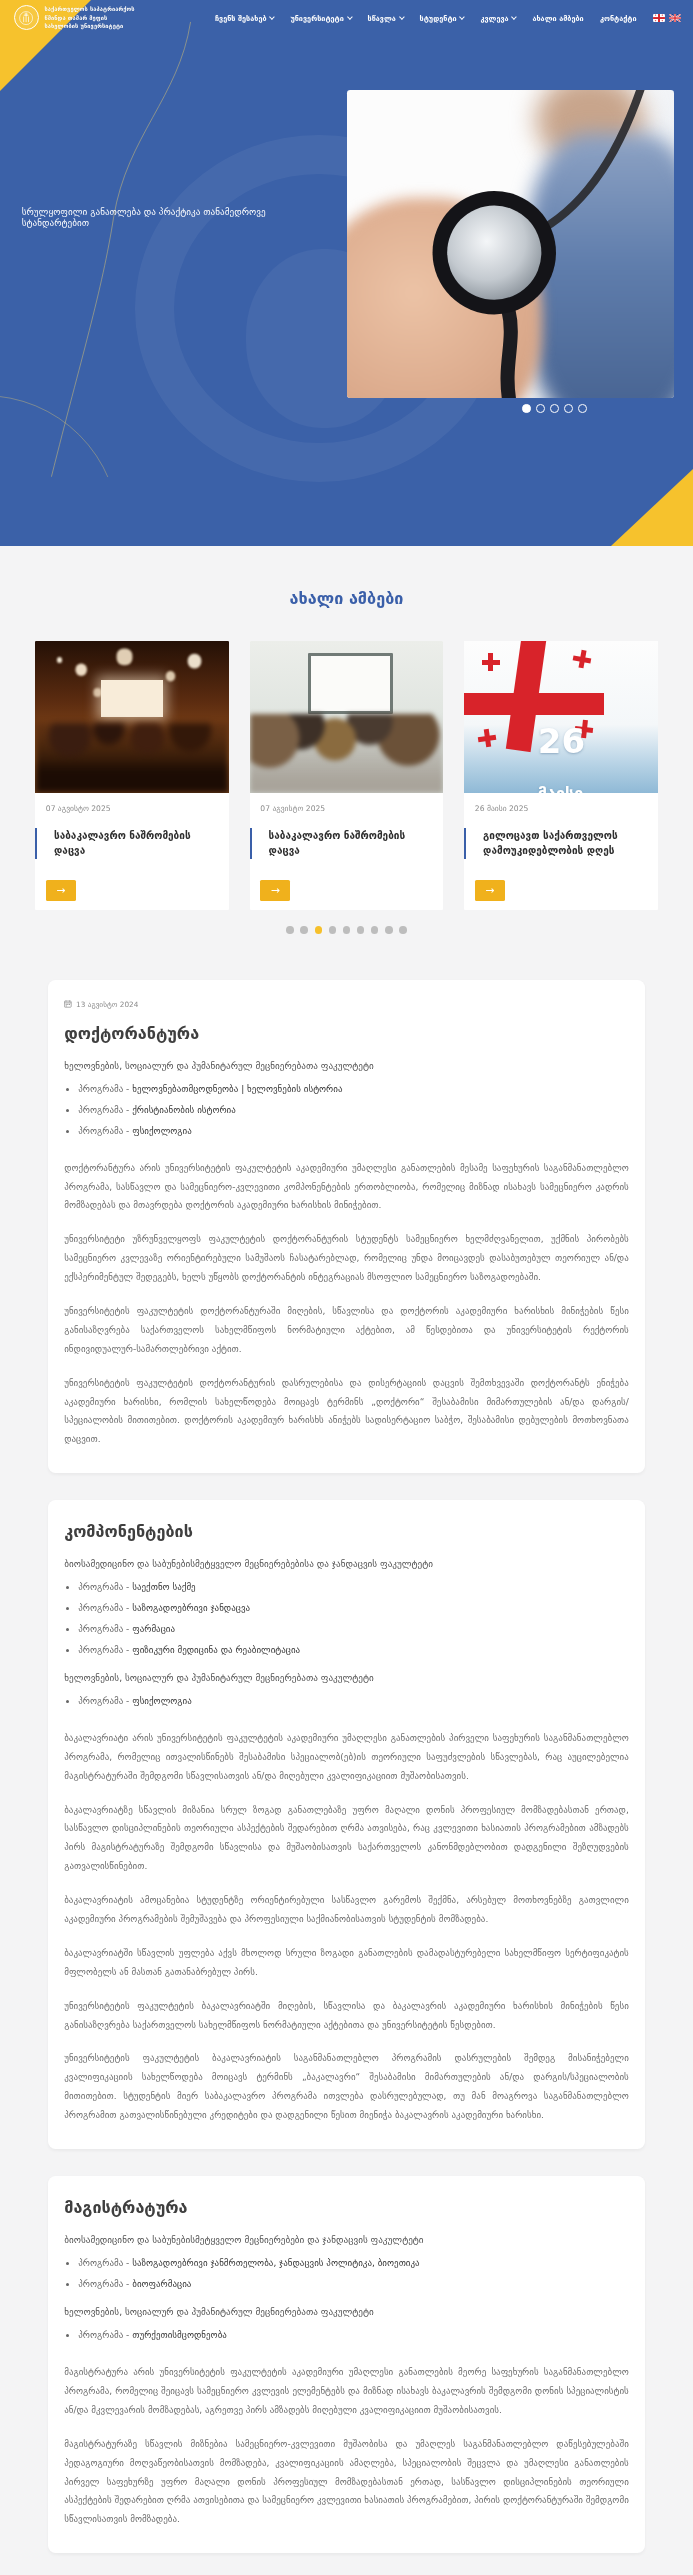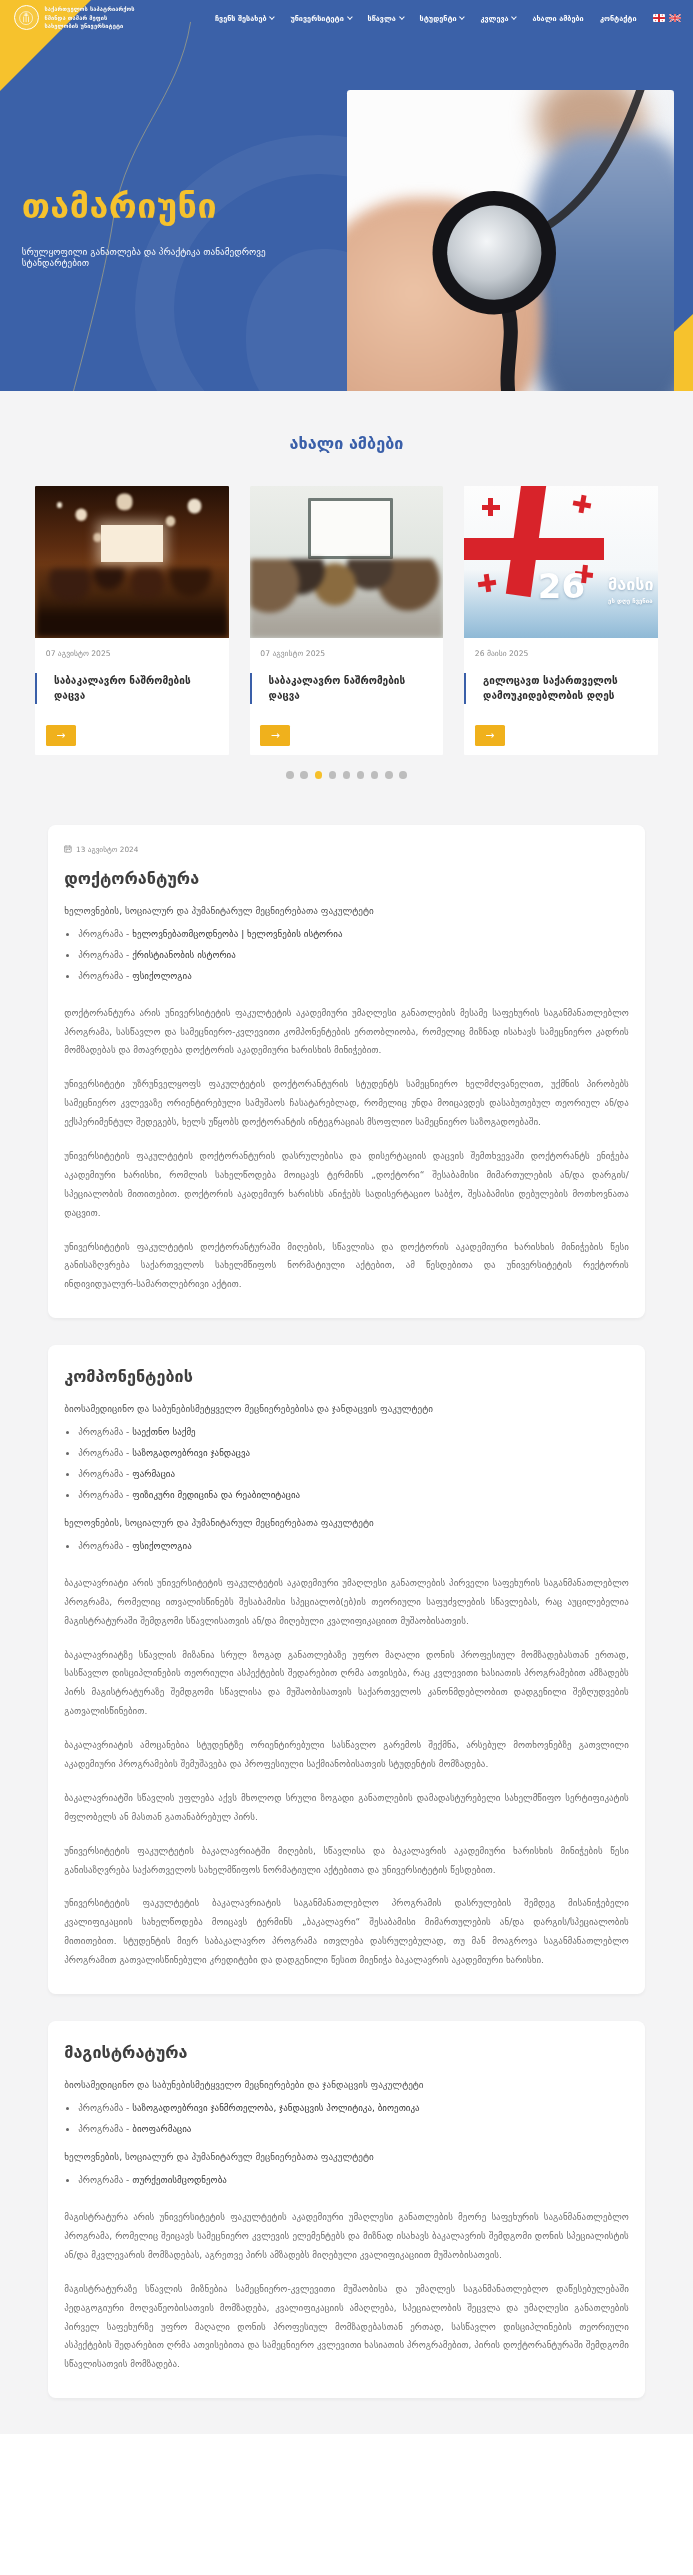--- a/index.html
+++ b/index.html
@@ -1,21 +1,21 @@
 <!DOCTYPE html>
 <html style="font-size:8.7px"><head>
 <meta charset="utf-8">
 <style>
   * { box-sizing: border-box; }
   html,body { margin:0; padding:0; width:693px; background:#fff;
     font-family:"DejaVu Sans", sans-serif; }
   body { overflow-x:hidden; }
 
   
-  .hero { position:relative; height:391px; background:#3b61a8; overflow:hidden; }
+  .hero { position:relative; height:546px; background:#3b61a8; overflow:hidden; }
   .tri-tl { position:absolute; top:0; left:0; width:91px; height:91px;
     background:#f6c22d; clip-path:polygon(0 0,100% 0,0 100%); z-index:1; }
   .tri-br { position:absolute; right:0; bottom:0; width:82px; height:77px;
     background:#f6c22d; clip-path:polygon(100% 0,100% 100%,0 100%); z-index:1; }
   .hero-watermark { position:absolute; left:135px; top:135px; width:368px; height:347px;
     border:39px solid rgba(255,255,255,0.055); border-radius:50%; z-index:0; }
   .hero-watermark-core { position:absolute; left:246px; top:249px; width:157px; height:179px;
     background:rgba(255,255,255,0.05); border-radius:48%; z-index:0; }
   .hero-lines { position:absolute; inset:0; z-index:0; }
 
@@ -92,21 +92,21 @@
   .img-flag { background:linear-gradient(180deg,#fdfdfd 0%,#f4f7f9 55%,#b9d4e6 80%,#8fb9d6); }
   .flag-bar-h { position:absolute; left:0; right:28%; top:34%; height:15%; background:#d8232a; filter:blur(0.5px); }
   .flag-bar-v { position:absolute; left:26%; top:-6%; width:13%; height:78%; background:#d8232a;
     transform:rotate(8deg); filter:blur(0.5px); }
   .mini-cross { position:absolute; width:18.4px; height:18.4px; }
   .mini-cross::before { content:""; position:absolute; left:0; right:0; top:6.5px; height:5.4px; background:#d8232a; }
   .mini-cross::after { content:""; position:absolute; top:0; bottom:0; left:6.5px; width:5.4px; background:#d8232a; }
   .mc1 { left:9%; top:8%; } .mc2 { left:56%; top:6%; transform:rotate(10deg); }
   .mc3 { left:7%; top:58%; transform:rotate(-8deg); } .mc4 { left:57%; top:52%; transform:rotate(6deg); }
   .flag-overlay { position:absolute; left:38%; top:56%; color:#fff; display:flex; gap:23px;
-    text-shadow:0 0.5px 2.2px rgba(40,80,120,.35); }
+    text-shadow:0 0.5px 2.2px rgba(40,80,120,.35);flex-direction:column; }
   .flag-day { font-size:34px; font-weight:bold; line-height:.9; }
   .flag-month { font-size:16.2px; font-weight:bold; margin-top:4.3px; }
   .flag-slogan { font-size:6px; font-weight:bold; margin-top:2.2px; }
 
   .news-body { padding:10.8px 10.8px 8.7px; display:flex; flex-direction:column; flex:1; }
   .news-date { color:#8a8a8a; font-size:7.6px; }
   .news-heading { margin:15px 0 0 -10.8px; font-size:10px; font-weight:bold; color:#2e2e2e;
     line-height:1.55; border-left:2.2px solid #3a5fa9; padding-left:17px; }
   .news-arrow { margin-top:auto; width:30px; height:21.7px; background:#f0b11c; color:#fff;
     display:flex; align-items:center; justify-content:center; font-size:10.8px; border-radius:1.6px; cursor:pointer; }
@@ -204,21 +204,20 @@
           <rect x="8.8" width="4.4" height="15" fill="#fff"></rect>
             <rect y="5.3" width="22" height="4.4" fill="#fff"></rect>
           <rect x="9.8" width="2.4" height="15" fill="#d8232a"></rect>
             <rect y="6.3" width="22" height="2.4" fill="#d8232a"></rect>
         </svg>
       </div>
     </nav>
   </div>
 
   <div class="hero-copy">
-    <div class="hero-title">თამარიუნი</div>
     <div class="hero-sub">სრულყოფილი განათლება და პრაქტიკა თანამედროვე სტანდარტებით</div>
   </div>
 
   <div class="hero-photo">
     <div class="photo-head-blur"></div>
     <div class="photo-shirt"></div>
     <div class="photo-hand"></div>
     <svg class="steth-svg" width="327" height="308" viewBox="0 0 604 568">
       <defs>
         <radialGradient id="silver" cx="42%" cy="38%" r="75%">
@@ -333,22 +332,22 @@
       </div>
       <h2 class="article-title">დოქტორანტურა</h2>
       <div class="faculty">ხელოვნების, სოციალურ და ჰუმანიტარულ მეცნიერებათა ფაკულტეტი</div>
       <ul class="programs">
         <li><span>პროგრამა -</span> <span class="prog-name">ხელოვნებათმცოდნეობა | ხელოვნების ისტორია</span></li>
         <li><span>პროგრამა -</span> <span class="prog-name">ქრისტიანობის ისტორია</span></li>
         <li><span>პროგრამა -</span> <span class="prog-name">ფსიქოლოგია</span></li>
       </ul>
       <p class="body-p">დოქტორანტურა არის უნივერსიტეტის ფაკულტეტის აკადემიური უმაღლესი განათლების მესამე საფეხურის საგანმანათლებლო პროგრამა, სასწავლო და სამეცნიერო-კვლევითი კომპონენტების ერთობლიობა, რომელიც მიზნად ისახავს სამეცნიერო კადრის მომზადებას და მთავრდება დოქტორის აკადემიური ხარისხის მინიჭებით.</p>
       <p class="body-p">უნივერსიტეტი უზრუნველყოფს ფაკულტეტის დოქტორანტურის სტუდენტს სამეცნიერო ხელმძღვანელით, უქმნის პირობებს სამეცნიერო კვლევაზე ორიენტირებული სამუშაოს ჩასატარებლად, რომელიც უნდა მოიცავდეს დასაბუთებულ თეორიულ ან/და ექსპერიმენტულ შედეგებს, ხელს უწყობს დოქტორანტის ინტეგრაციას მსოფლიო სამეცნიერო საზოგადოებაში.</p>
+      <p class="body-p">უნივერსიტეტის ფაკულტეტის დოქტორანტურაში მიღების, სწავლისა და დოქტორის აკადემიური ხარისხის მინიჭების წესი განისაზღვრება საქართველოს სახელმწიფოს ნორმატიული აქტებით, ამ წესდებითა და უნივერსიტეტის რექტორის ინდივიდუალურ-სამართლებრივი აქტით.</p>
       <p class="body-p">უნივერსიტეტის ფაკულტეტის დოქტორანტურის დასრულებისა და დისერტაციის დაცვის შემთხვევაში დოქტორანტს ენიჭება აკადემიური ხარისხი, რომლის სახელწოდება მოიცავს ტერმინს „დოქტორი“ შესაბამისი მიმართულების ან/და დარგის/სპეციალობის მითითებით. დოქტორის აკადემიურ ხარისხს ანიჭებს სადისერტაციო საბჭო, შესაბამისი დებულების მოთხოვნათა დაცვით.</p>
-      <p class="body-p">უნივერსიტეტის ფაკულტეტის დოქტორანტურაში მიღების, სწავლისა და დოქტორის აკადემიური ხარისხის მინიჭების წესი განისაზღვრება საქართველოს სახელმწიფოს ნორმატიული აქტებით, ამ წესდებითა და უნივერსიტეტის რექტორის ინდივიდუალურ-სამართლებრივი აქტით.</p>
     </article>
 
     <article class="article-card">
       <h2 class="article-title">კომპონენტების</h2>
       <div class="faculty">ბიოსამედიცინო და საბუნებისმეტყველო მეცნიერებებისა და ჯანდაცვის ფაკულტეტი</div>
       <ul class="programs">
         <li><span>პროგრამა -</span> <span class="prog-name">საექთნო საქმე</span></li>
         <li><span>პროგრამა -</span> <span class="prog-name">საზოგადოებრივი ჯანდაცვა</span></li>
         <li><span>პროგრამა -</span> <span class="prog-name">ფარმაცია</span></li>
         <li><span>პროგრამა -</span> <span class="prog-name">ფიზიკური მედიცინა და რეაბილიტაცია</span></li>

